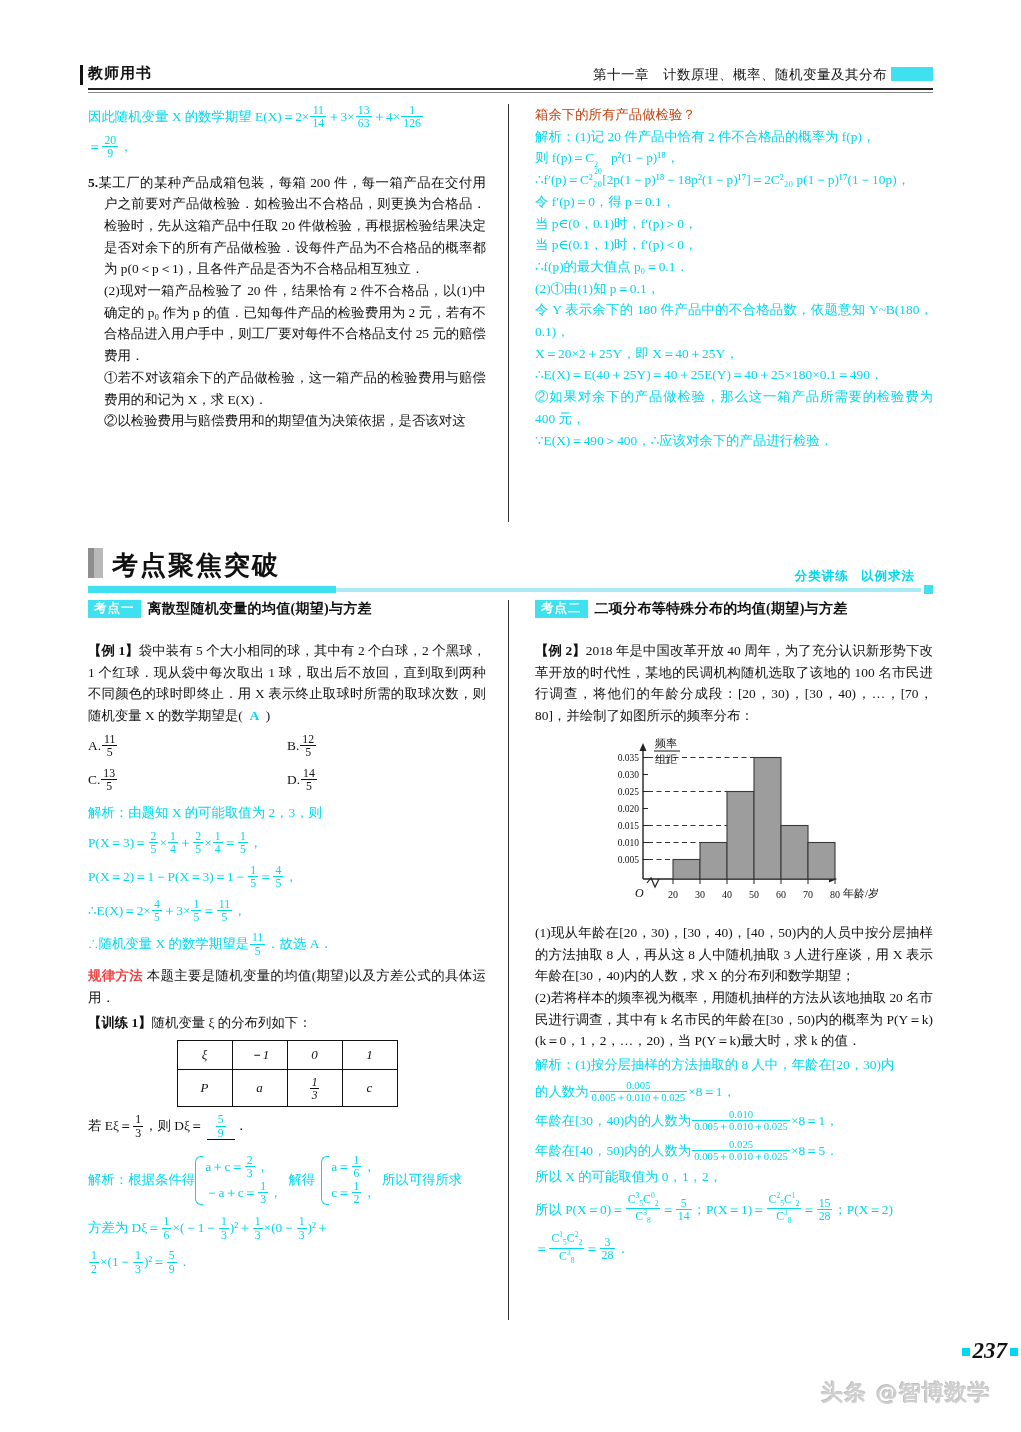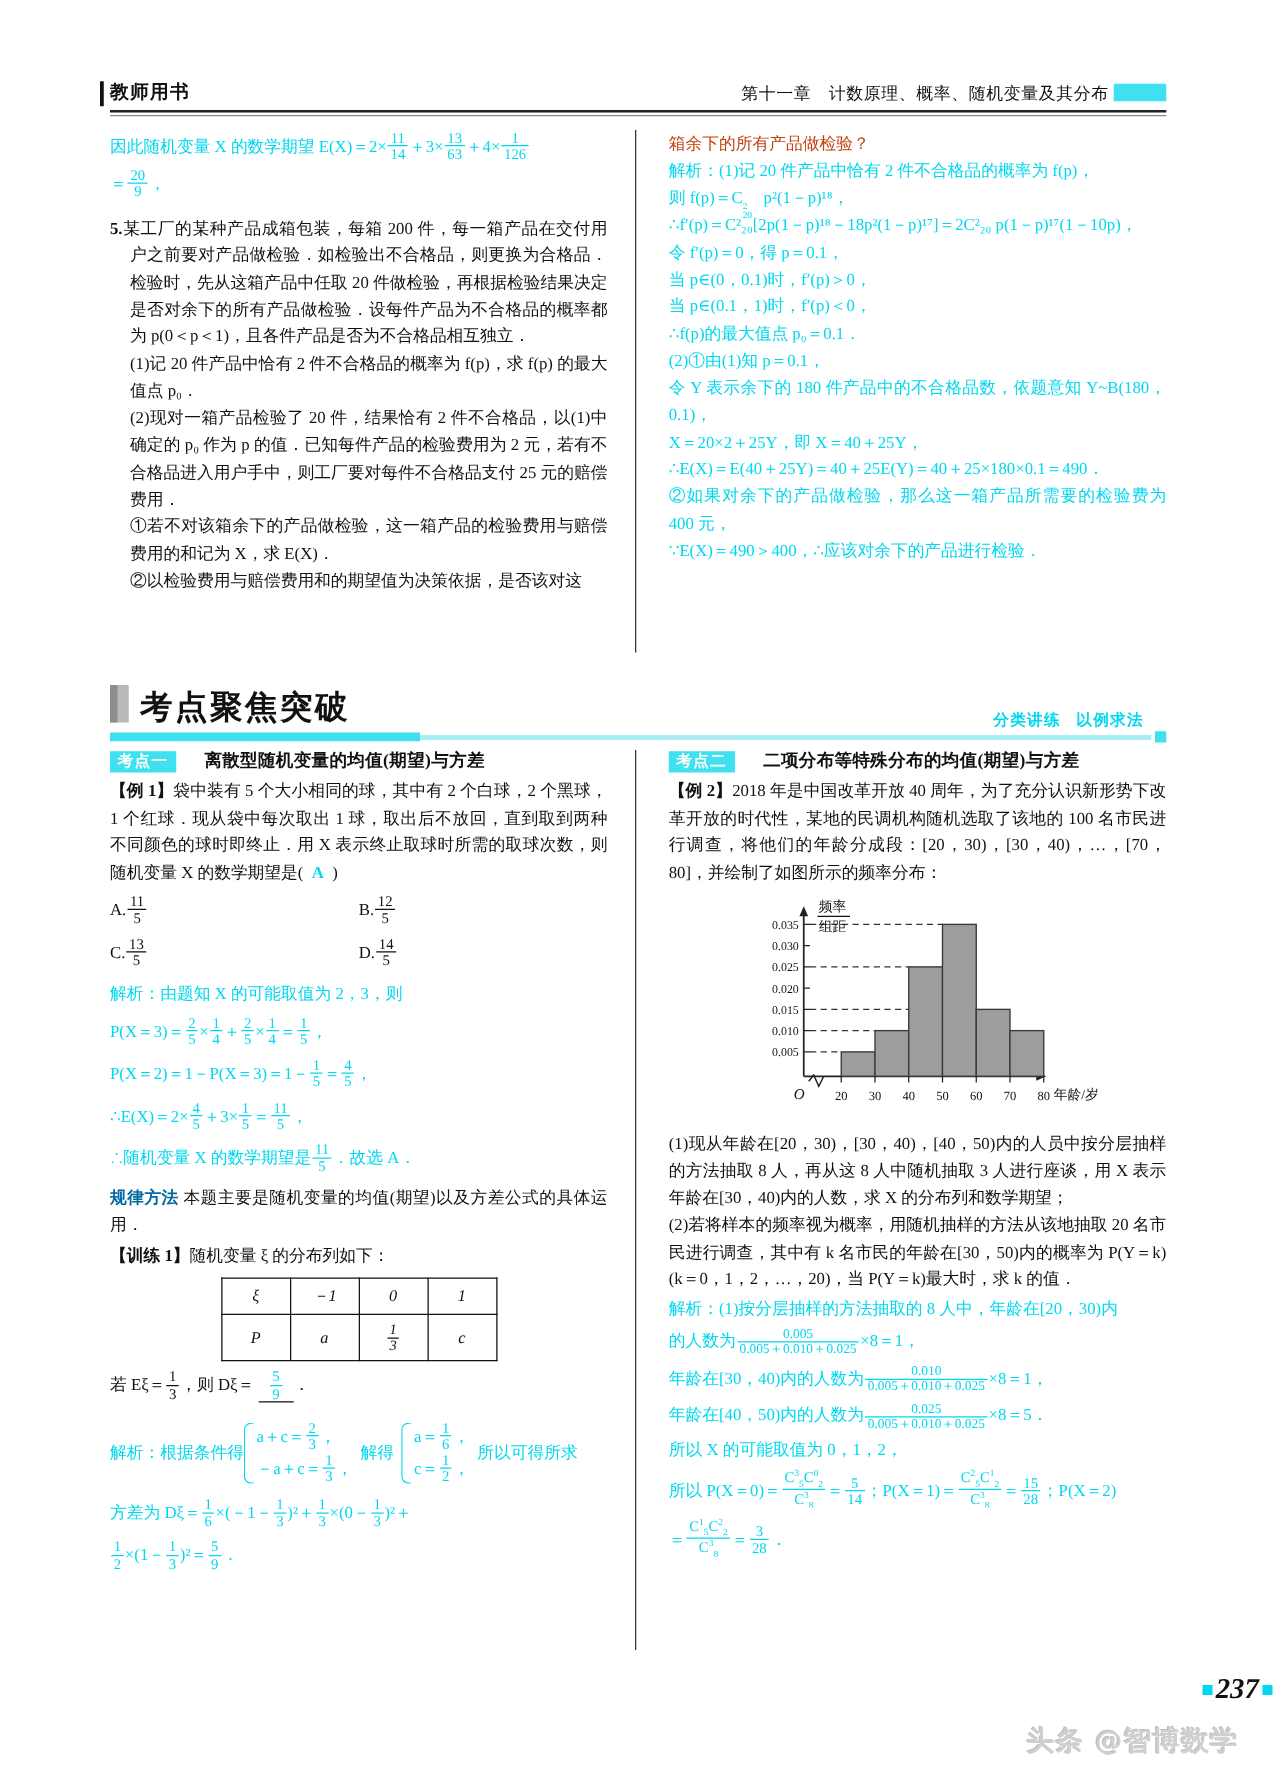--- a/index.html
+++ b/index.html
@@ -46,28 +46,28 @@
   .banner{position:absolute;left:88px;top:546px;width:845px;height:52px;}
   .banner-sq{position:absolute;left:0;top:2px;width:15px;height:30px;background:#b9b9b9;}
   .banner-sq2{position:absolute;left:0;top:2px;width:6px;height:30px;background:#8e8e8e;}
   .banner-title{position:absolute;left:24px;top:2px;font-size:26px;font-weight:bold;letter-spacing:2px;}
   .banner-tags{position:absolute;right:18px;top:22px;font-size:12.5px;font-weight:bold;color:#00d8ef;letter-spacing:1px;}
   .banner-bar-dark{position:absolute;left:0;top:40px;width:248px;height:7px;background:#3fe0ef;}
   .banner-bar-light{position:absolute;left:248px;top:42px;width:585px;height:4px;background:#a9ecf4;}
   .banner-cap{position:absolute;right:0;top:39px;width:9px;height:9px;background:#3fe0ef;}
 
   
-  .kd{display:flex;align-items:flex-end;gap:23px;margin-bottom:4px;}
+  .kd{display:flex;align-items:flex-start;gap:7px;margin-bottom:22px;}
   .kd-tag{background:#3fe0ef;color:#ffffff;font-size:12.5px;font-weight:bold;
           padding:2px 6px 3px;letter-spacing:1px;line-height:1;white-space:nowrap;}
   .kd-txt{font-size:14px;font-weight:bold;letter-spacing:.3px;white-space:nowrap;}
 
   .sec2{position:absolute;left:88px;top:600px;width:845px;}
   .lbl{font-weight:bold;}
-  .lbl-cyan{color:#0369a1;font-weight:bold;}
+  .lbl-cyan{color:#ef4444;font-weight:bold;}
 
   .opts{display:flex;margin-top:4px;}
   .opt{width:50%;font-size:13.4px;}
 
   
   .dist-wrap{display:flex;justify-content:center;margin:6px 0 4px;}
   table.dist{border-collapse:collapse;}
   table.dist td{border:1px solid #111;width:52px;height:26px;text-align:center;
                 font-size:13px;font-style:italic;}
   table.dist tr:last-child td{height:34px;}
@@ -109,21 +109,20 @@
       <div class="t cyan">
         <span>因此随机变量 X 的数学期望 E(X)＝2×</span><span class="fr"><span class="n">11</span><span class="d">14</span></span><span>＋3×</span><span class="fr"><span class="n">13</span><span class="d">63</span></span><span>＋4×</span><span class="fr"><span class="n">1</span><span class="d">126</span></span>
       </div>
       <div class="t cyan" style="margin-top:4px;">
         <span>＝</span><span class="fr"><span class="n">20</span><span class="d">9</span></span><span>，</span>
       </div>
 
       <div class="t hang" style="margin-top:12px;">
         <span class="lbl">5.</span><span>某工厂的某种产品成箱包装，每箱 200 件，每一箱产品在交付用户之前要对产品做检验．如检验出不合格品，则更换为合格品．检验时，先从这箱产品中任取 20 件做检验，再根据检验结果决定是否对余下的所有产品做检验．设每件产品为不合格品的概率都为 p(0＜p＜1)，且各件产品是否为不合格品相互独立．</span>
       </div>
-      <div class="t" style="padding-left:16px;">(1)记 20 件产品中恰有 2 件不合格品的概率为 f(p)，求 f(p) 的最大值点 p₀．</div>
       <div class="t" style="padding-left:16px;">(2)现对一箱产品检验了 20 件，结果恰有 2 件不合格品，以(1)中确定的 p₀ 作为 p 的值．已知每件产品的检验费用为 2 元，若有不合格品进入用户手中，则工厂要对每件不合格品支付 25 元的赔偿费用．</div>
       <div class="t" style="padding-left:16px;">①若不对该箱余下的产品做检验，这一箱产品的检验费用与赔偿费用的和记为 X，求 E(X)．</div>
       <div class="t" style="padding-left:16px;">②以检验费用与赔偿费用和的期望值为决策依据，是否该对这</div>
     </div>
 
     <div class="col col-r">
       <div class="t blk">箱余下的所有产品做检验？</div>
       <div class="t cyan">
         <span>解析：</span><span>(1)记 20 件产品中恰有 2 件不合格品的概率为 f(p)，</span>
       </div>

